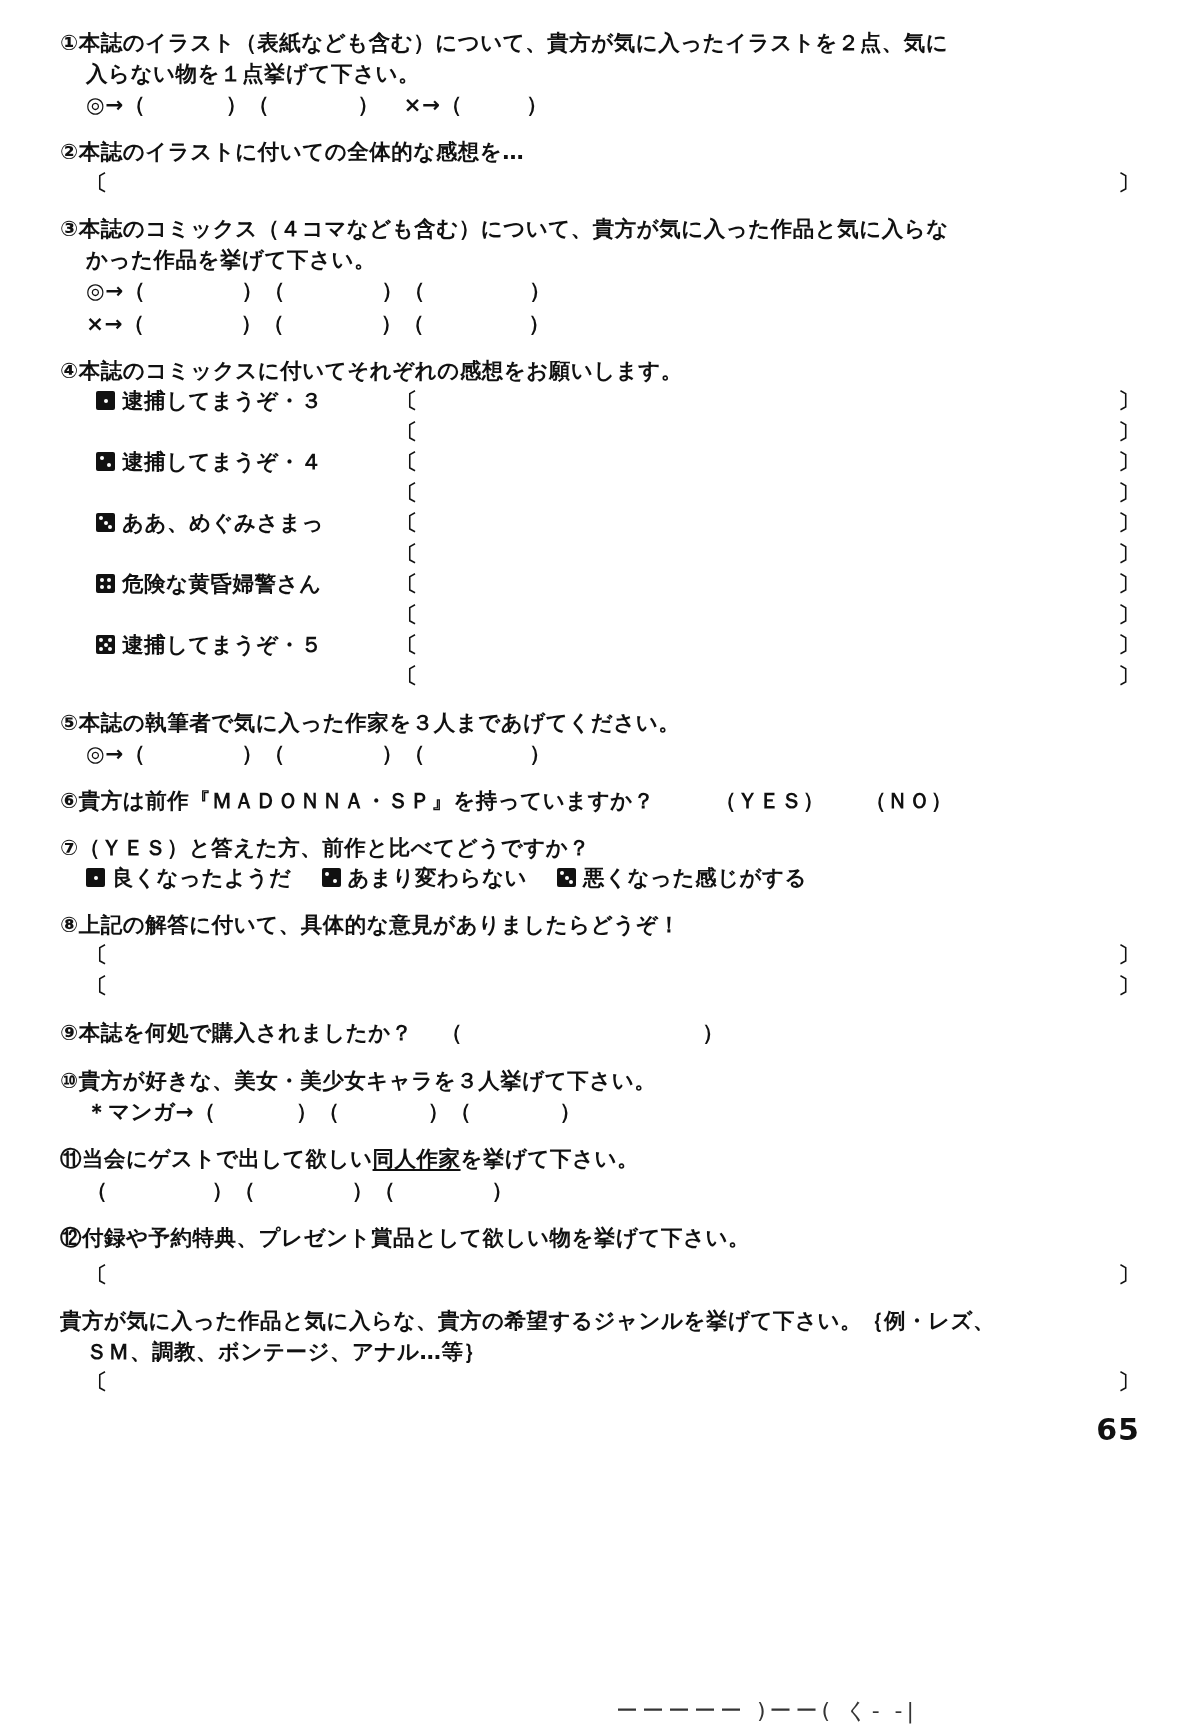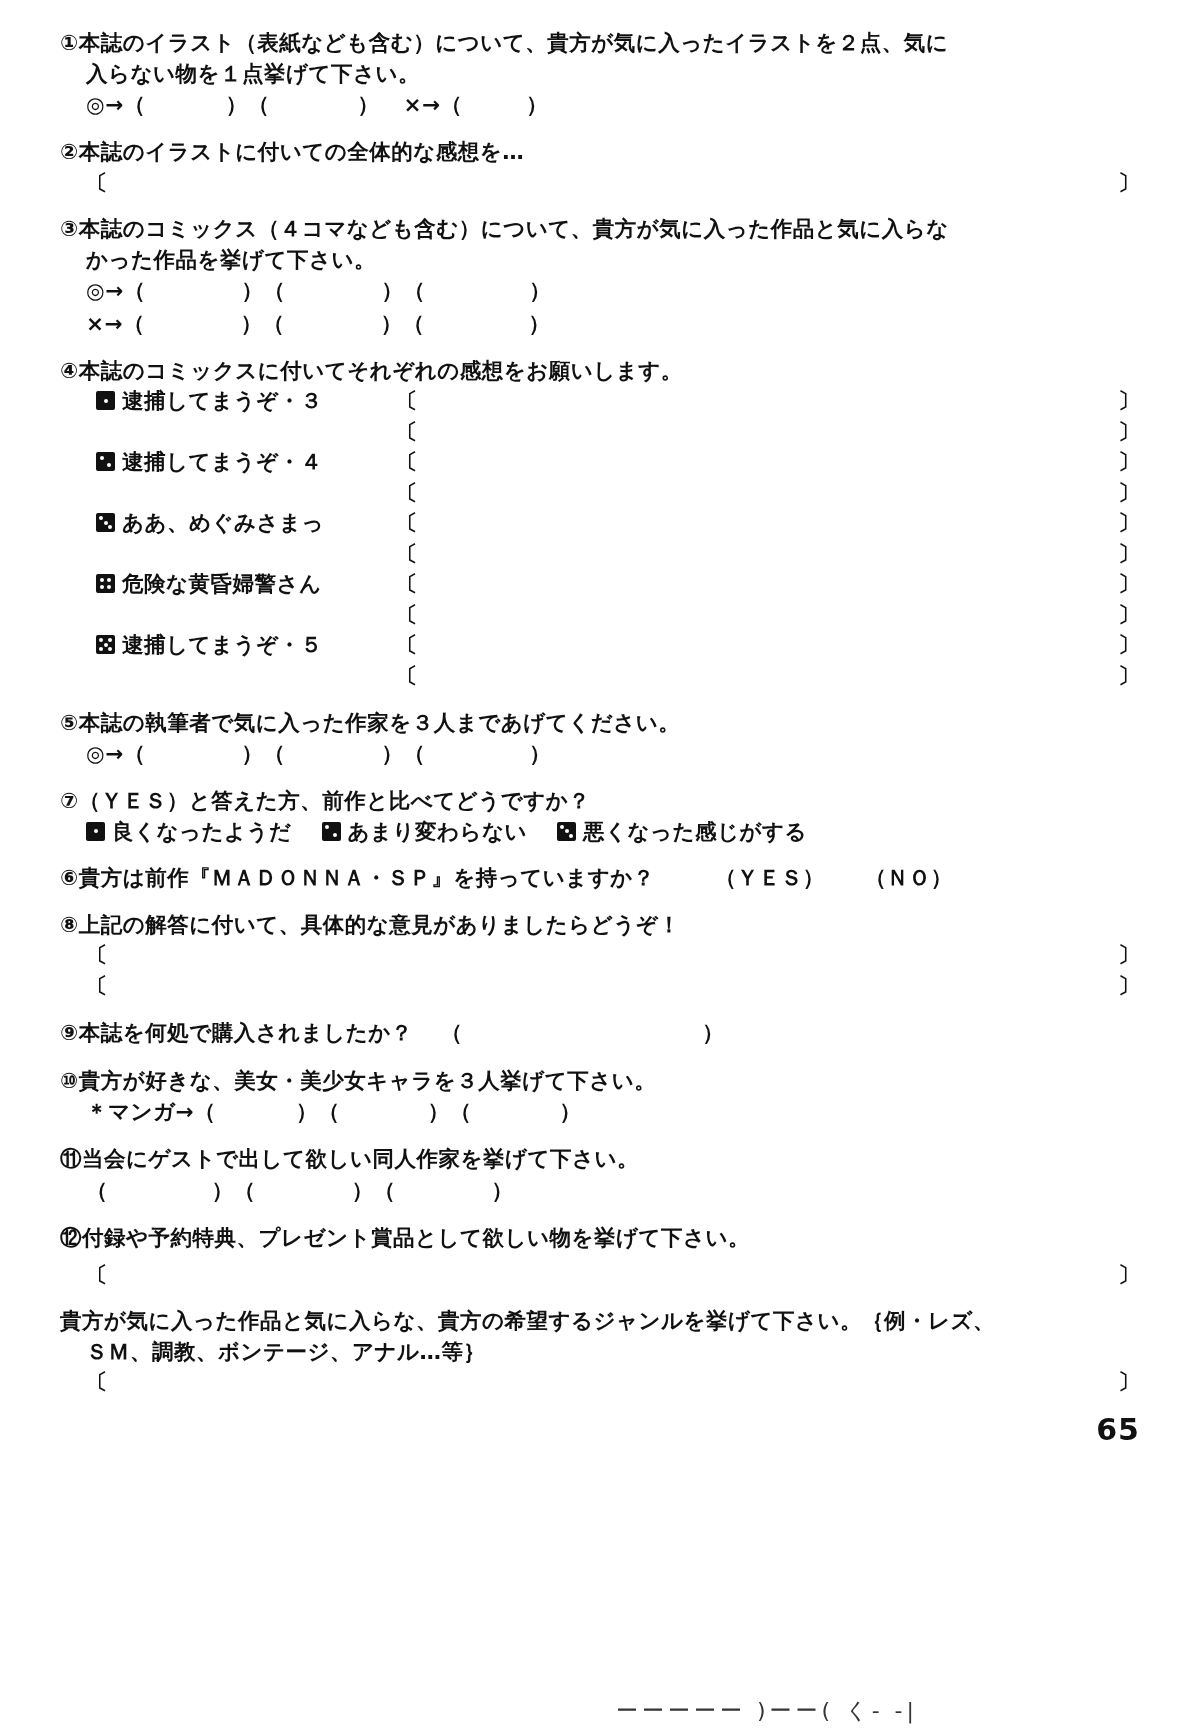--- a/index.html
+++ b/index.html
@@ -99,21 +99,21 @@
   .d3 i:nth-child(3){ left:12px; top:12px; }
   .d4 i:nth-child(1){ left:3.5px; top:3.5px; }
   .d4 i:nth-child(2){ left:11px;  top:3.5px; }
   .d4 i:nth-child(3){ left:3.5px; top:11px; }
   .d4 i:nth-child(4){ left:11px;  top:11px; }
   .d5 i:nth-child(1){ left:3px; top:3px; }
   .d5 i:nth-child(2){ left:12px; top:3px; }
   .d5 i:nth-child(3){ left:7.5px; top:7.5px; }
   .d5 i:nth-child(4){ left:3px; top:12px; }
   .d5 i:nth-child(5){ left:12px; top:12px; }
-  .underline { text-underline-offset: 3px; }
+  .underline { text-decoration: underline; text-underline-offset: 3px; }
   .page-num {
     text-align: right;
     font-size: 30px;
     font-weight: 700;
     margin-top: 14px;
     letter-spacing: 1px;
   }
   .yesno {
     display: inline-block;
     padding-left: 60px;
@@ -223,33 +223,33 @@
       <span class="rb">〕</span>
     </span>
   </div>
 
   <div class="q">
     <span class="lead">⑤本誌の執筆者で気に入った作家を３人まであげてください。</span>
     <span class="indent1 row">◎→（            ）（            ）（             ）</span>
   </div>
 
   <div class="q">
+    <span class="lead"><span>⑥貴方は前作『ＭＡＤＯＮＮＡ・ＳＰ』を持っていますか？</span><span class="yesno">（ＹＥＳ）</span><span style="display:inline-block;width:40px"></span><span>（ＮＯ）</span></span>
+  </div>
+
+  <div class="q">
     <span class="lead">⑦（ＹＥＳ）と答えた方、前作と比べてどうですか？</span>
     <span class="indent1">
       <span class="opt"><span class="dice d1"><i></i></span><span>良くなったようだ</span></span>
       <span class="opt"><span class="dice d2"><i></i><i></i></span><span>あまり変わらない</span></span>
       <span class="opt"><span class="dice d3"><i></i><i></i><i></i></span><span>悪くなった感じがする</span></span>
     </span>
   </div>
 
   <div class="q">
-    <span class="lead"><span>⑥貴方は前作『ＭＡＤＯＮＮＡ・ＳＰ』を持っていますか？</span><span class="yesno">（ＹＥＳ）</span><span style="display:inline-block;width:40px"></span><span>（ＮＯ）</span></span>
-  </div>
-
-  <div class="q">
     <span class="lead">⑧上記の解答に付いて、具体的な意見がありましたらどうぞ！</span>
     <span class="brk-line indent1">
       <span class="lb">〔</span>
       <span class="fill"></span>
       <span class="rb">〕</span>
     </span>
     <span class="brk-line indent1">
       <span class="lb">〔</span>
       <span class="fill"></span>
       <span class="rb">〕</span>

